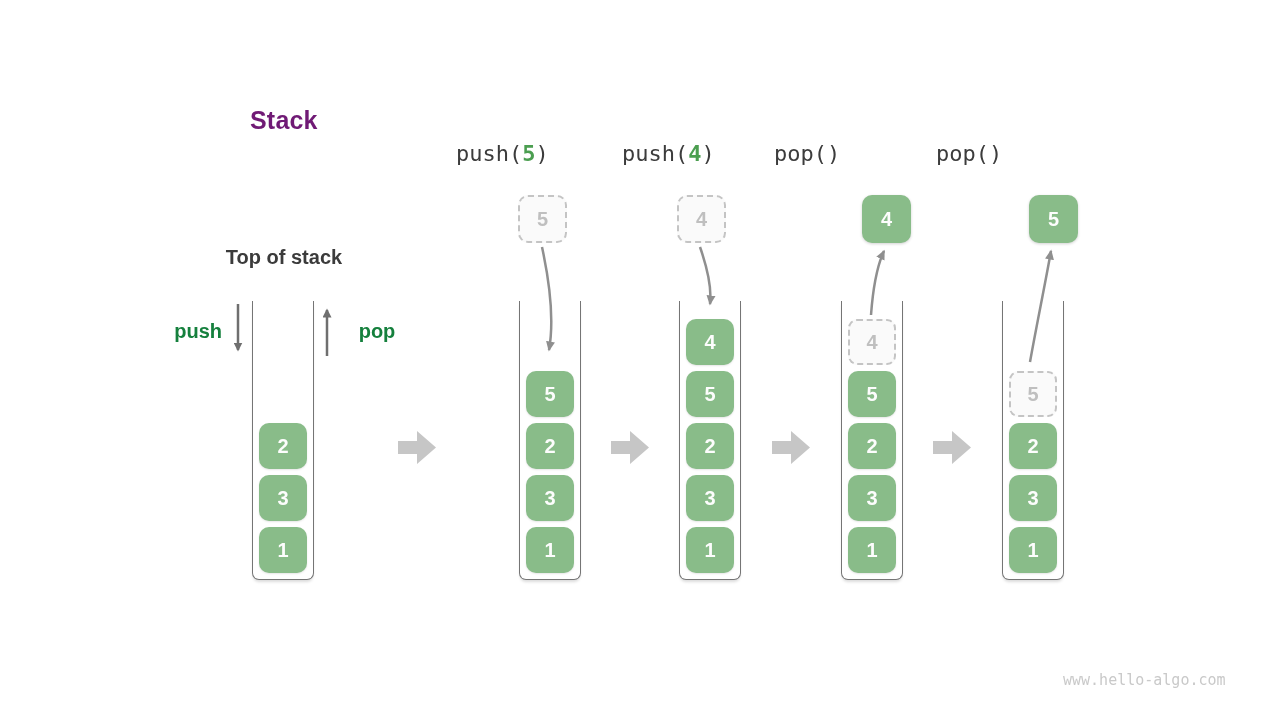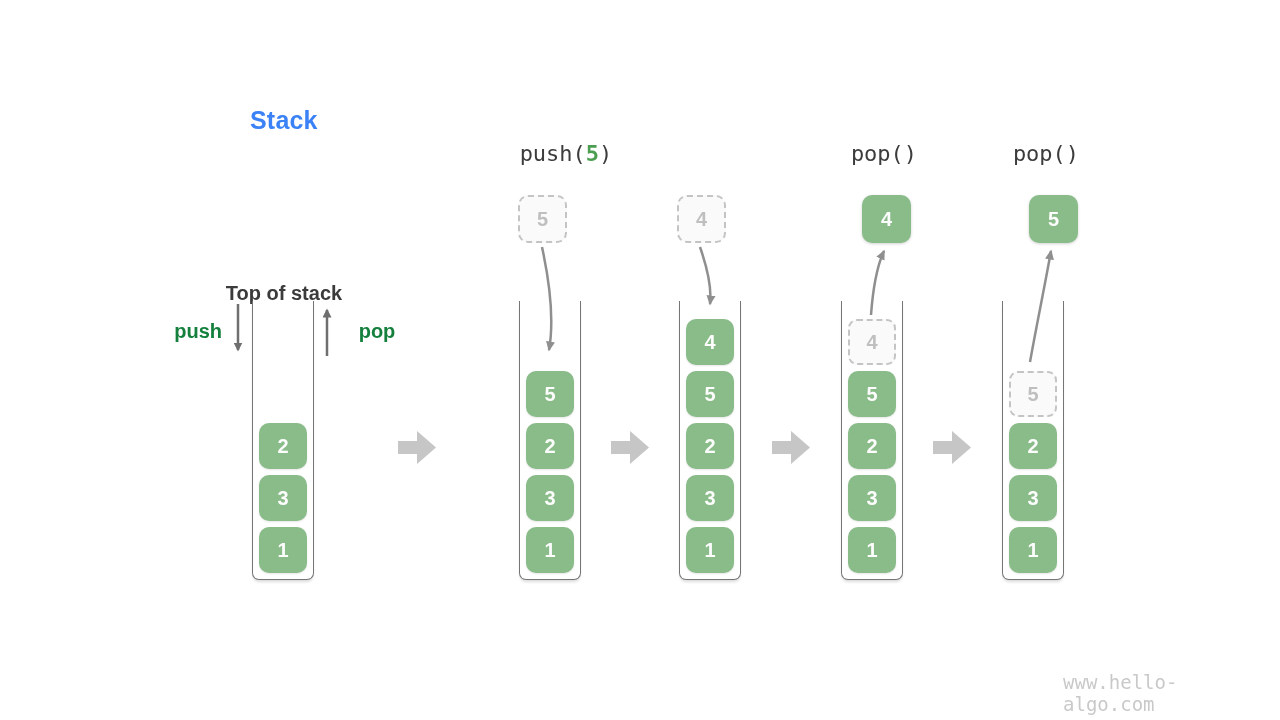--- a/index.html
+++ b/index.html
@@ -3,42 +3,42 @@
 <meta charset="utf-8">
 <style>
   html,body{margin:0;padding:0;background:#fff;}
   #stage{
     position:relative;width:1280px;height:720px;background:#ffffff;
     font-family:"Liberation Sans",sans-serif;overflow:hidden;
   }
   
   .title{
     position:absolute;left:250px;top:106px;
-    font-size:25px;font-weight:bold;color:#3b82f6;letter-spacing:0.2px;
+    font-size:25px;font-weight:bold;color:#701a75;letter-spacing:0.2px;
   }
   .struct-label{
     position:absolute;width:220px;text-align:center;
-    font-size:20px;font-weight:bold;color:#3b3b3b;margin-top:36px;
+    font-size:20px;font-weight:bold;color:#3b3b3b;
   }
   #top-label{left:174px;top:246px;}
   #bottom-label{left:166px;top:615px;}
   .side-label{
     position:absolute;top:320px;font-size:20px;font-weight:bold;color:#15803d;
   }
   #push-label{left:150px;width:72px;text-align:right;}
   #pop-label{left:341px;width:72px;text-align:center;}
   .op{
-    position:absolute;top:141px;width:220px;text-align:center;
+    position:absolute;top:141px;width:220px;
     font-family:"DejaVu Sans Mono",monospace;font-size:22px;color:#3c3c3c;
     white-space:pre;
   }
   .op .arg{color:#4b9e50;font-weight:bold;}
   .watermark{
     position:absolute;left:1063px;top:671px;width:200px;
-    font-family:"DejaVu Sans Mono",monospace;font-size:19px;color:#c9c9c9;
+    font-family:"DejaVu Sans Mono",monospace;font-size:15px;color:#c9c9c9;
   }
   
   .stack{
     position:absolute;top:301px;width:62px;height:279px;box-sizing:border-box;
     border-left:1.5px solid #757575;border-right:1.5px solid #757575;
     border-bottom:1.5px solid #757575;border-radius:0 0 7px 7px;
     display:flex;flex-direction:column;justify-content:flex-end;align-items:center;
     gap:6px;padding-bottom:6px;
     box-shadow:0 3px 3px -1px rgba(0,0,0,0.14);
     background:#ffffff;
@@ -72,20 +72,21 @@
 <body>
 
 <div id="stage">
 
   <div class="title">Stack</div>
   <div class="struct-label" id="top-label">Top of stack</div>
   <div class="side-label" id="push-label">push</div>
   <div class="side-label" id="pop-label">pop</div>
 
   <div class="op" style="left:456px"><span>push(</span><span class="arg">5</span><span>)</span></div>
+  <div class="op" style="left:622px"><span>push(</span><span class="arg">4</span><span>)</span></div>
   <div class="op" style="left:774px"><span>pop()</span><span class="arg"></span><span></span></div>
   <div class="op" style="left:936px"><span>pop()</span><span class="arg"></span><span></span></div>
 
   <div class="float-box dashed" style="left:518px">5</div>
   <div class="float-box dashed" style="left:677px">4</div>
   <div class="float-box solid" style="left:862px">4</div>
   <div class="float-box solid" style="left:1029px">5</div>
 
   <div class="stack" style="left:252px">
     <div class="cell green">2</div>

